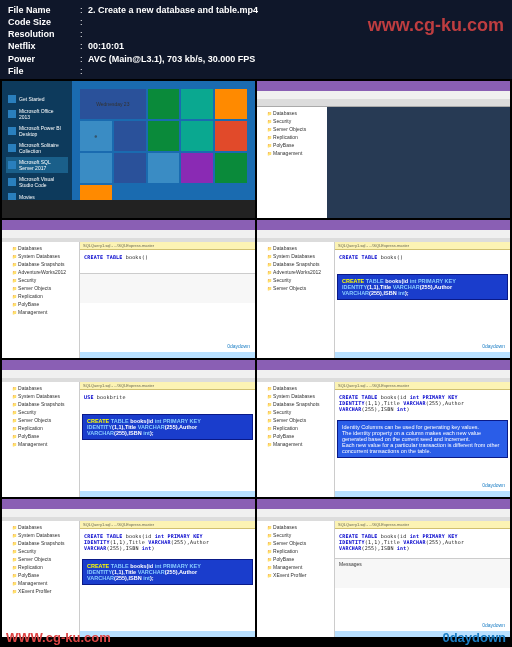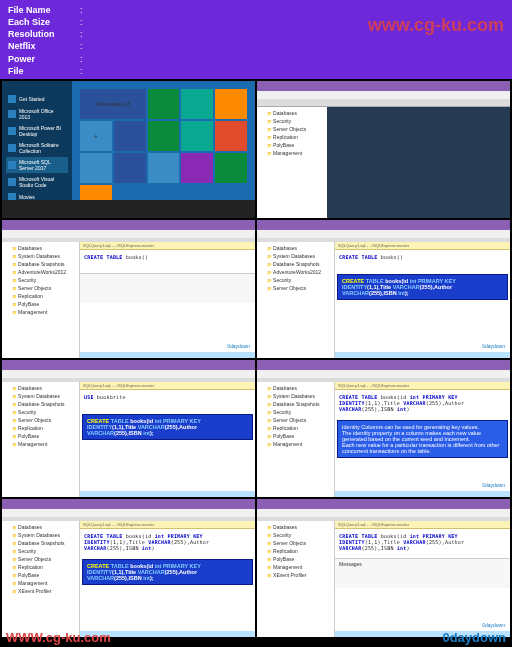--- a/index.html
+++ b/index.html
@@ -27,21 +27,21 @@
       bottom: 2px;
       font-size: 13px;
       font-weight: bold;
       z-index: 100;
     }
     .watermark-bl { left: 6px; color: #d44; }
     .watermark-br { right: 6px; color: #1a7dc4; }
 
     .info-header {
       padding: 4px 8px 2px;
-      background: #6d28d9;
+      background: #0f172a;
       line-height: 1.35;
     }
     .info-row { display: flex; }
     .info-label { width: 72px; font-weight: bold; flex: 0 0 72px; }
     .info-colon { width: 8px; flex: 0 0 8px; }
     .info-val { flex: 1; font-weight: bold;}
 
     .grid {
       display: grid;
       grid-template-columns: 1fr 1fr;
@@ -140,36 +140,39 @@
 <body>
 
 <div class="watermark-top">www.cg-ku.com</div>
 <div class="watermark-bl">WWW.cg-ku.com</div>
 <div class="watermark-br">0daydown</div>
 
 <div class="info-header">
   <div class="info-row">
       <div class="info-label">File Name</div>
       <div class="info-colon">:</div>
-    </div>
-  <div class="info-row">
-      <div class="info-label">Each Size</div>
+      <div class="info-val">2. Create a new database and table.mp4</div>
+    </div>
+  <div class="info-row">
+      <div class="info-label">Code Size</div>
       <div class="info-colon">:</div>
     </div>
   <div class="info-row">
       <div class="info-label">Resolution</div>
       <div class="info-colon">:</div>
     </div>
   <div class="info-row">
       <div class="info-label">Netflix</div>
       <div class="info-colon">:</div>
+      <div class="info-val">00:10:01</div>
     </div>
   <div class="info-row">
       <div class="info-label">Power</div>
       <div class="info-colon">:</div>
+      <div class="info-val">AVC (Main@L3.1), 703 kb/s, 30.000 FPS</div>
     </div>
   <div class="info-row">
       <div class="info-label">File</div>
       <div class="info-colon">:</div>
     </div>
 </div>
 
 <div class="grid">
 
   <div class="thumb t1">

